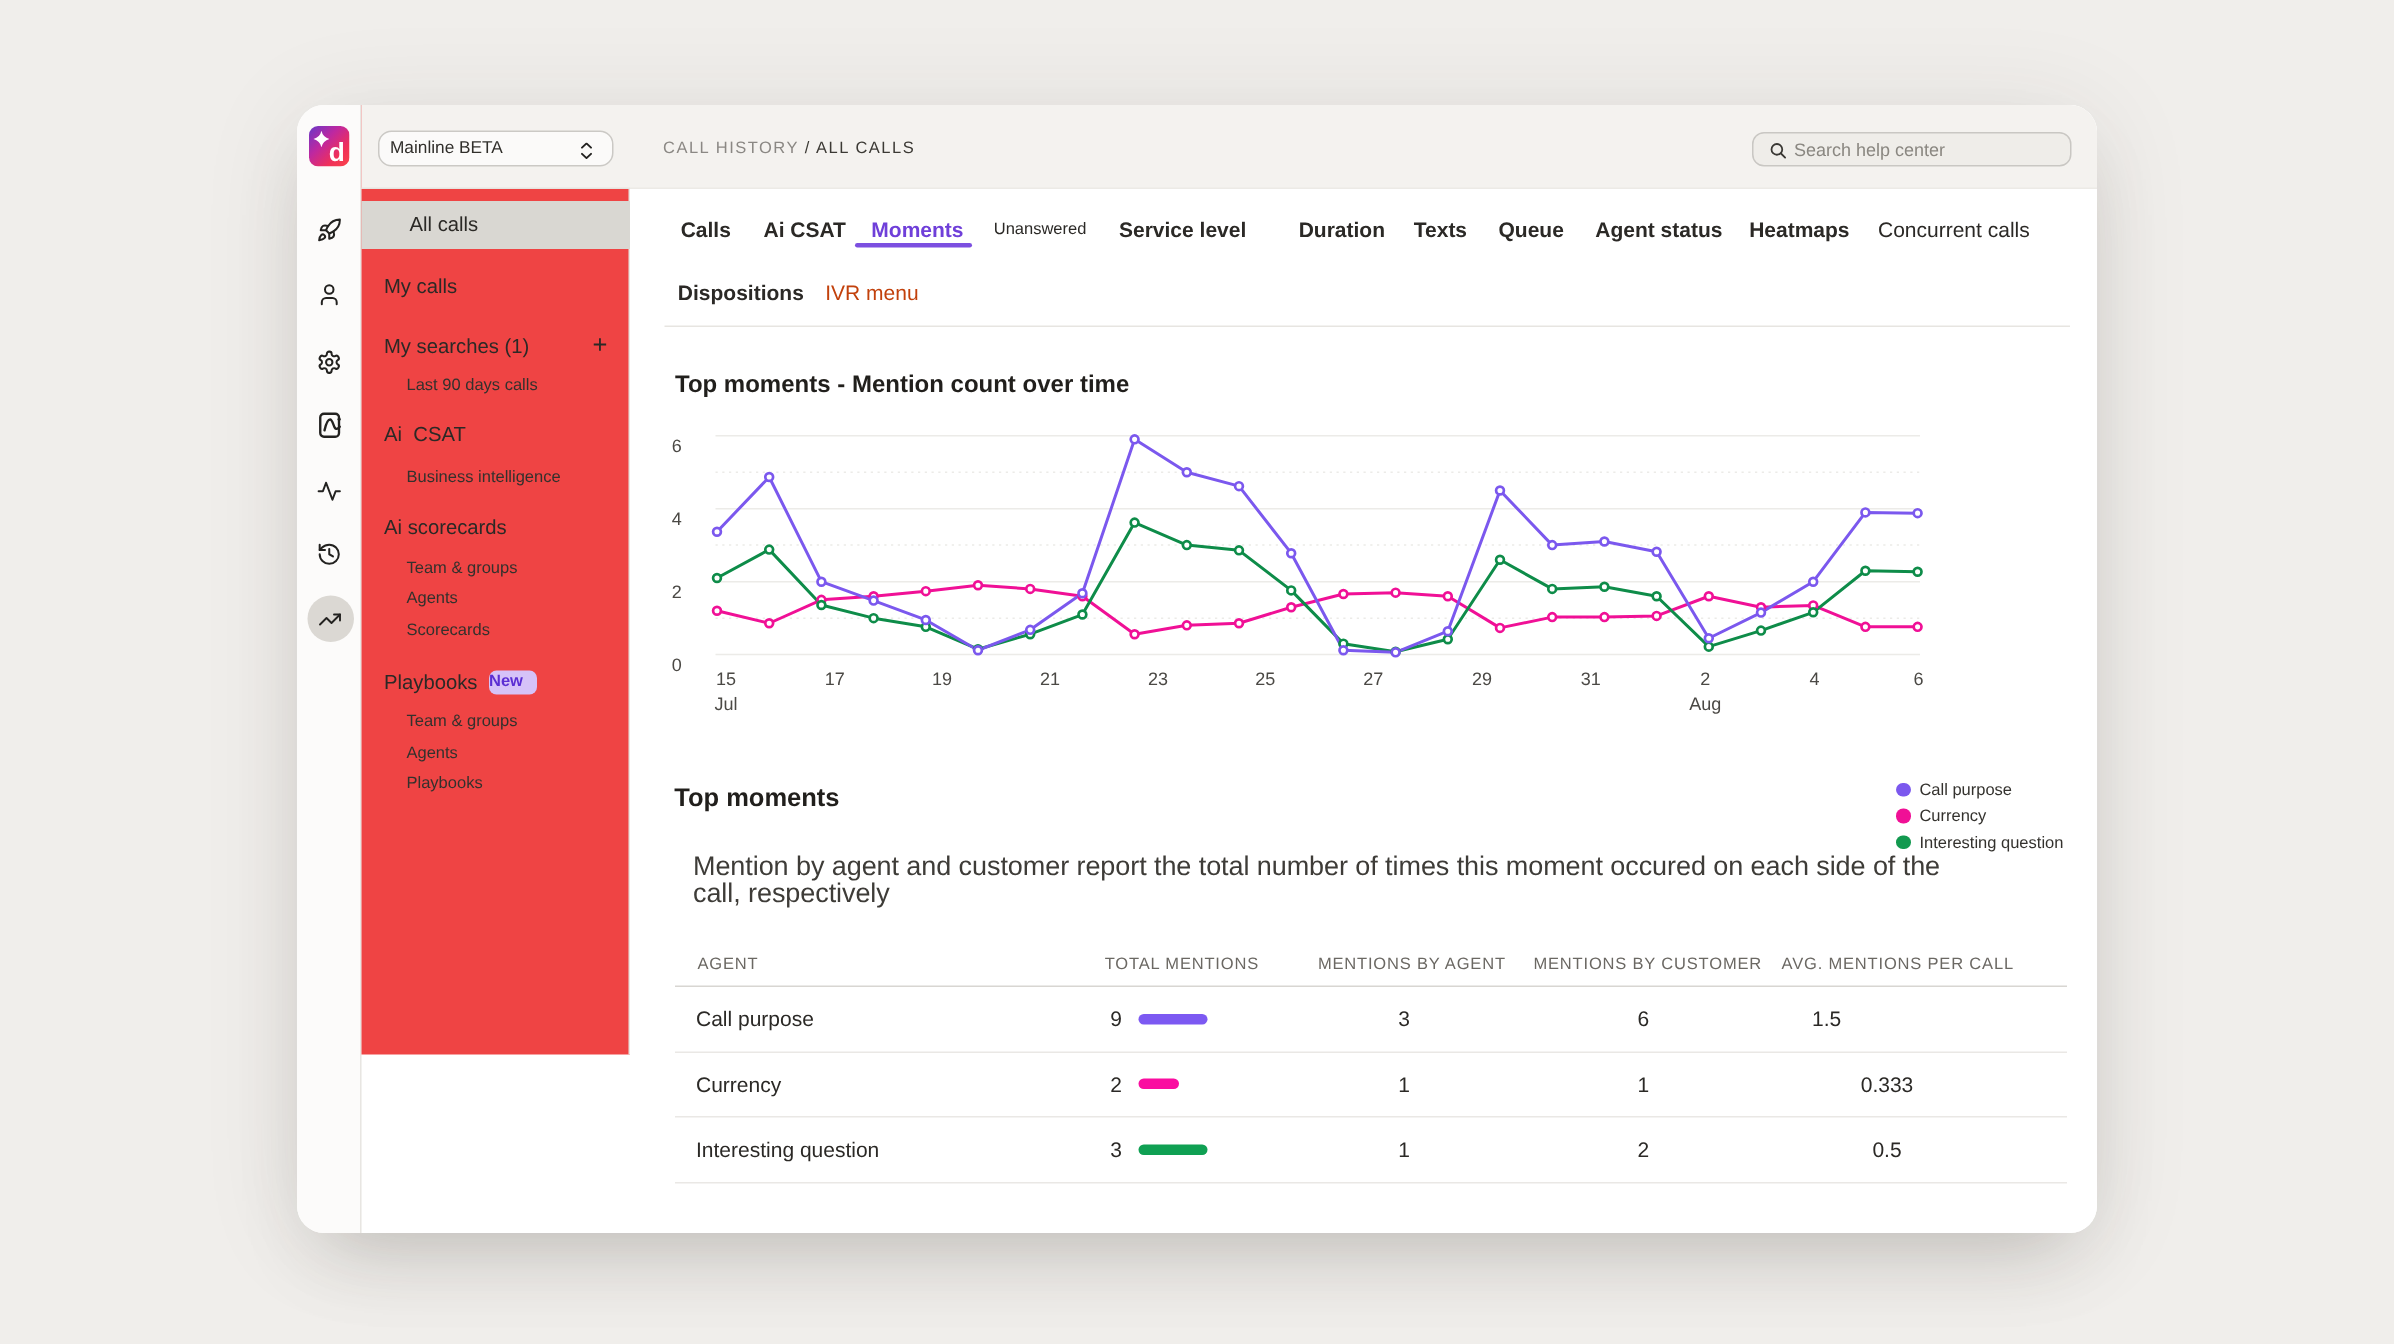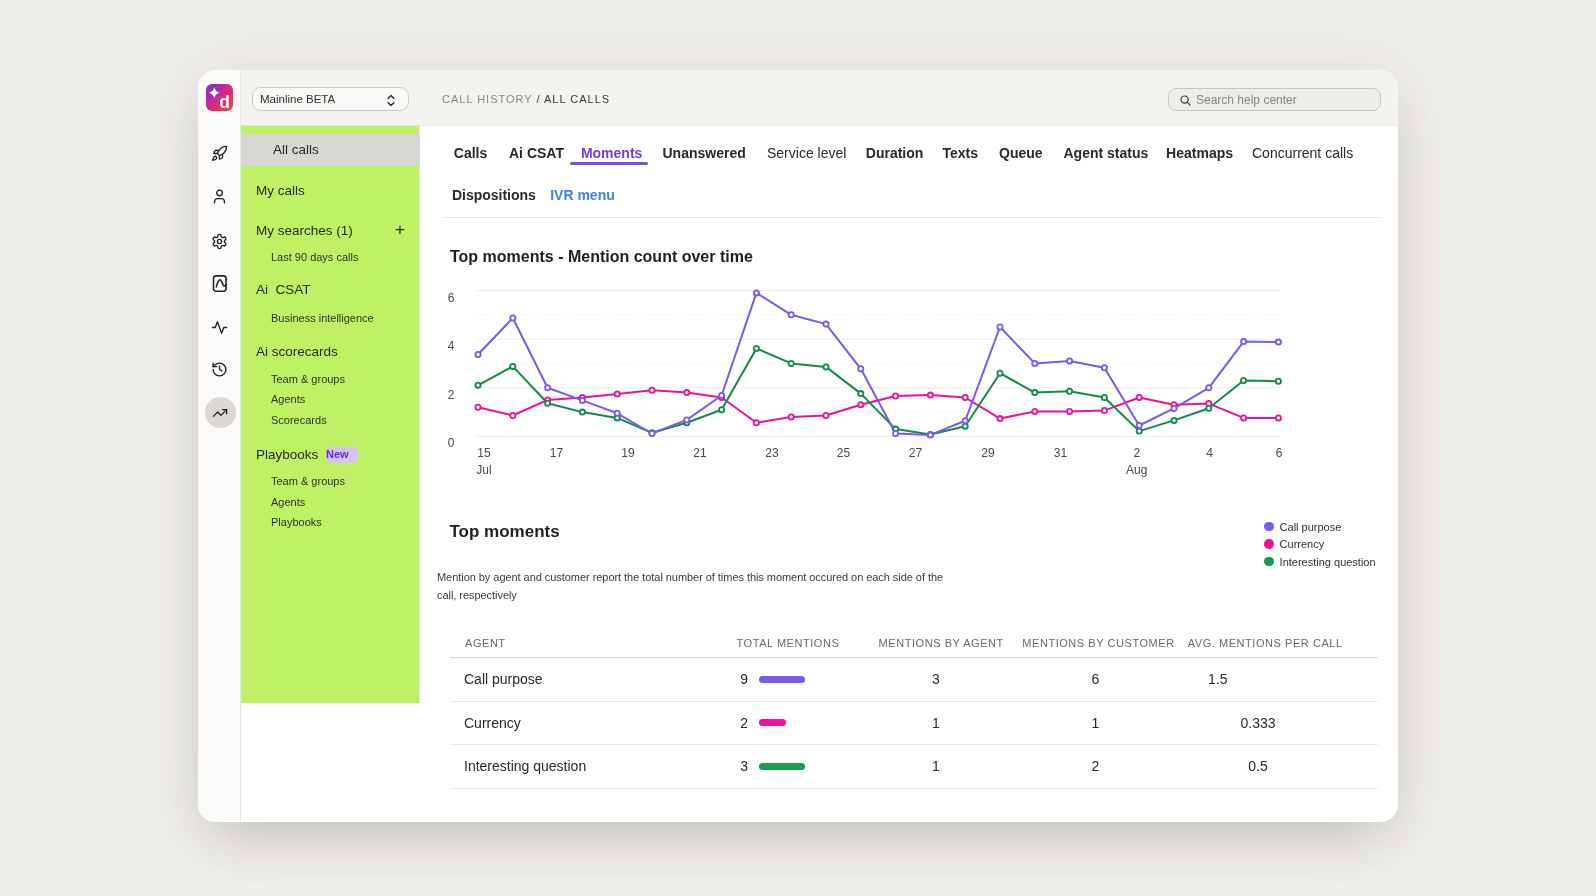--- a/index.html
+++ b/index.html
@@ -1,20 +1,20 @@
 <!DOCTYPE html>
 <html><head><meta charset="utf-8"><title>All calls</title>
 <style>
 *{margin:0;padding:0;box-sizing:border-box}
 html,body{width:1596px;height:896px;overflow:hidden}
 body{background:#F0EEEB;font-family:"Liberation Sans",sans-serif;-webkit-font-smoothing:antialiased}
 .abs{position:absolute;white-space:nowrap}
 .card{position:absolute;left:198px;top:70px;width:1200px;height:752px;background:#fff;border-radius:18px;box-shadow:0 26px 50px -18px rgba(55,48,40,.22),0 6px 70px rgba(55,48,40,.09);overflow:hidden}
 .rail{position:absolute;left:0;top:0;width:43px;height:752px;background:#FCFBFA;border-right:1px solid #E8E6E2}
-.sb{position:absolute;left:43px;top:0;width:179px;height:633px;background:#bef264;border-right:1px solid #E8E6E2}
+.sb{position:absolute;left:43px;top:0;width:179px;height:633px;background:#ef4444;border-right:1px solid #E8E6E2}
 .main{position:absolute;left:222px;top:0;width:978px;height:752px;background:#fff}
 .l1{font-size:13.5px;color:#2B2926}
 .l2{font-size:11px;color:#33312D}
 </style></head><body>
 <div class="card">
 
 <div class="rail">
 <svg style="position:absolute;left:8px;top:14px" width="27" height="27" viewBox="0 0 27 27">
 <defs>
           <linearGradient id="lg" x1="0" y1="0" x2="1" y2="1">
@@ -90,31 +90,31 @@
 <div class="abs" style="left:748px;top:17.5px;width:213px;height:23px;background:#EFEDE9;border:1px solid #C9C7C3;border-radius:8px">
         <svg style="position:absolute;left:11px;top:6px" width="11" height="11" viewBox="0 0 12 12">
           <circle cx="5" cy="5" r="3.9" fill="none" stroke="#3A3834" stroke-width="1.3"></circle>
           <path d="M8 8 L11 11" stroke="#3A3834" stroke-width="1.3" stroke-linecap="round"></path>
         </svg>
         <span style="position:absolute;left:27px;top:0;line-height:22px;font-size:12px;color:#8A8781">Search help center</span>
       </div>
 <div class="abs" style="left:33.8px;top:75px;line-height:16px;font-size:14px;font-weight:bold;color:#2B2926">Calls</div>
 <div class="abs" style="left:89px;top:75px;line-height:16px;font-size:14px;font-weight:bold;color:#2B2926">Ai CSAT</div>
 <div class="abs" style="left:160.9px;top:75px;line-height:16px;font-size:14px;font-weight:bold;color:#6F3FD9">Moments</div>
-<div class="abs" style="left:242.5px;top:75px;line-height:16px;font-size:14px;font-weight:bold;color:#2B2926">Unanswered</div>
-<div class="abs" style="left:347px;top:75px;line-height:16px;font-size:14px;font-weight:normal;color:#2B2926">Service level</div>
+<div class="abs" style="left:242.5px;top:75px;line-height:16px;font-size:11px;font-weight:normal;color:#2B2926">Unanswered</div>
+<div class="abs" style="left:326px;top:75px;line-height:16px;font-size:14px;font-weight:bold;color:#2B2926">Service level</div>
 <div class="abs" style="left:445.8px;top:75px;line-height:16px;font-size:14px;font-weight:bold;color:#2B2926">Duration</div>
 <div class="abs" style="left:522.5px;top:75px;line-height:16px;font-size:14px;font-weight:bold;color:#2B2926">Texts</div>
 <div class="abs" style="left:579px;top:75px;line-height:16px;font-size:14px;font-weight:bold;color:#2B2926">Queue</div>
 <div class="abs" style="left:643.5px;top:75px;line-height:16px;font-size:14px;font-weight:bold;color:#2B2926">Agent status</div>
 <div class="abs" style="left:746.1px;top:75px;line-height:16px;font-size:14px;font-weight:bold;color:#2B2926">Heatmaps</div>
 <div class="abs" style="left:832px;top:75px;line-height:16px;font-size:14px;font-weight:normal;color:#2B2926">Concurrent calls</div>
 <div class="abs" style="left:150.3px;top:92px;width:78px;height:3px;border-radius:2px;background:#7C4FE0"></div>
 <div class="abs" style="left:31.9px;top:117px;line-height:16px;font-size:14px;font-weight:bold;color:#2B2926">Dispositions</div>
-<div class="abs" style="left:130.2px;top:117px;line-height:16px;font-size:14px;font-weight:bold;color:#3b82f6">IVR menu</div>
+<div class="abs" style="left:130.2px;top:117px;line-height:16px;font-size:14px;font-weight:normal;color:#c2410c">IVR menu</div>
 <div class="abs" style="left:23px;top:147px;width:937px;height:1px;background:#E7E5E1"></div>
 <div class="abs" style="left:30px;top:178px;line-height:18px;font-size:16px;font-weight:bold;color:#211F1C">Top moments - Mention count over time</div>
 <svg style="position:absolute;left:20px;top:210px" width="950" height="205" viewBox="440 280 950 205" fill="none">
 <line x1="477" y1="436.4" x2="1280" y2="436.4" stroke="#ECEBE8" stroke-width="1"></line>
         <line x1="477" y1="412.1" x2="1280" y2="412.1" stroke="#ECEBE8" stroke-width="1" stroke-dasharray="1.5 3"></line>
         <line x1="477" y1="387.8" x2="1280" y2="387.8" stroke="#ECEBE8" stroke-width="1"></line>
         <line x1="477" y1="363.4" x2="1280" y2="363.4" stroke="#ECEBE8" stroke-width="1" stroke-dasharray="1.5 3"></line>
         <line x1="477" y1="339.1" x2="1280" y2="339.1" stroke="#ECEBE8" stroke-width="1"></line>
         <line x1="477" y1="314.8" x2="1280" y2="314.8" stroke="#ECEBE8" stroke-width="1" stroke-dasharray="1.5 3"></line>
         <line x1="477" y1="290.5" x2="1280" y2="290.5" stroke="#ECEBE8" stroke-width="1"></line>
@@ -212,21 +212,21 @@
         <circle cx="1243.6" cy="341.6" r="2.6" fill="#fff" stroke="#7B58EE" stroke-width="1.8"></circle>
         <circle cx="1278.4" cy="342.1" r="2.6" fill="#fff" stroke="#7B58EE" stroke-width="1.8"></circle>
 </svg>
 <div class="abs" style="left:29.5px;top:452px;line-height:19px;font-size:17px;font-weight:bold;color:#211F1C">Top moments</div>
 <div class="abs" style="left:844.3px;top:451.7px;width:9.5px;height:9.5px;border-radius:50%;background:#7B58EE"></div>
 <div class="abs" style="left:859.6px;top:449.5px;line-height:14px;font-size:11px;color:#34322E">Call purpose</div>
 <div class="abs" style="left:844.3px;top:469.4px;width:9.5px;height:9.5px;border-radius:50%;background:#F01096"></div>
 <div class="abs" style="left:859.6px;top:467.2px;line-height:14px;font-size:11px;color:#34322E">Currency</div>
 <div class="abs" style="left:844.3px;top:486.7px;width:9.5px;height:9.5px;border-radius:50%;background:#12994F"></div>
 <div class="abs" style="left:859.6px;top:484.5px;line-height:14px;font-size:11px;color:#34322E">Interesting question</div>
-<div class="abs" style="left:17px;top:497.5px;line-height:18px;font-size:11px;color:#3E3C38;letter-spacing:-0.05px">Mention by agent and customer report the total number of times this moment occured on each side of the<br>call, respectively</div>
+<div class="abs" style="left:42px;top:497.5px;line-height:18px;font-size:18px;color:#3E3C38;letter-spacing:-0.05px">Mention by agent and customer report the total number of times this moment occured on each side of the<br>call, respectively</div>
 <div class="abs" style="left:45px;top:566.5px;line-height:13px;font-size:11px;letter-spacing:0.55px;color:#6B6863">AGENT</div>
 <div class="abs" style="left:316.5px;top:566.5px;line-height:13px;font-size:11px;letter-spacing:0.55px;color:#6B6863">TOTAL MENTIONS</div>
 <div class="abs" style="left:458.6px;top:566.5px;line-height:13px;font-size:11px;letter-spacing:0.55px;color:#6B6863">MENTIONS BY AGENT</div>
 <div class="abs" style="left:602.3px;top:566.5px;line-height:13px;font-size:11px;letter-spacing:0.55px;color:#6B6863">MENTIONS BY CUSTOMER</div>
 <div class="abs" style="left:767.7px;top:566.5px;line-height:13px;font-size:11px;letter-spacing:0.55px;color:#6B6863">AVG. MENTIONS PER CALL</div>
 <div class="abs" style="left:30px;top:587px;width:928px;height:1px;background:#D8D6D2"></div>
 <div class="abs" style="left:44px;top:600px;line-height:18px;font-size:14px;color:#2B2926">Call purpose</div>
 <div class="abs" style="left:300px;top:600px;width:28px;text-align:right;line-height:18px;font-size:14px;color:#2B2926">9</div>
 <div class="abs" style="left:338.8px;top:605.5px;width:46px;height:7px;border-radius:3.5px;background:#7C59F2"></div>
 <div class="abs" style="left:466px;top:600px;width:100px;text-align:center;line-height:18px;font-size:14px;color:#2B2926">3</div>

